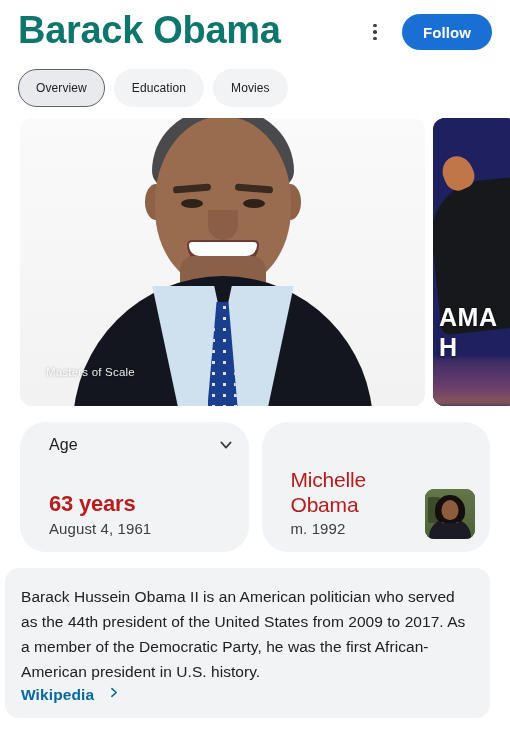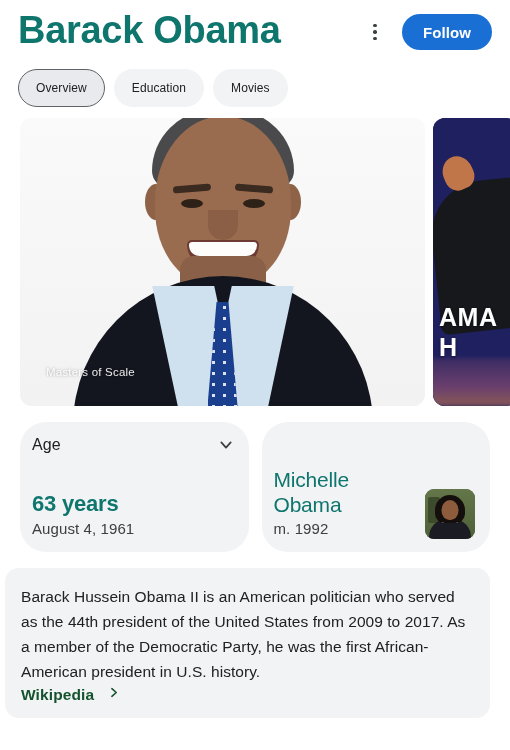--- a/index.html
+++ b/index.html
@@ -346,21 +346,21 @@
     display: flex;
     gap: 13px;
     padding: 16px 20px 0 20px;
   }
 
   .fact-card {
     background: #f1f3f4;
     border-radius: 26px;
     flex: 1 1 0;
     min-width: 0;
-    padding: 14px 15px 13px 12px;
+    padding: 14px 15px 13px 29px;
     position: relative;
     cursor: pointer;
     height: 130px;
     display: flex;
     flex-direction: column;
   }
 
   .fact-head {
     display: flex;
     align-items: center;
@@ -389,21 +389,21 @@
     justify-content: space-between;
     gap: 8px;
   }
 
   .fact-text { min-width: 0; }
 
   .fact-value {
     font-size: 22px;
     font-weight: 700;
     line-height: 26px;
-    color: #0f766e;
+    color: #b91c1c;
     letter-spacing: -0.2px;
   }
 
   .fact-value.two-line {
     font-size: 21px;
     line-height: 25px;
     font-weight: 400;
   }
 
   .fact-sub {
@@ -455,21 +455,21 @@
     line-height: 25px;
     color: #202124;
     letter-spacing: 0.05px;
   }
 
   .wiki-link {
     margin-top: 2px;
     display: inline-flex;
     align-items: flex-start;
     gap: 13px;
-    color: #14532d;
+    color: #0369a1;
     font-size: 15.5px;
     font-weight: 600;
     cursor: pointer;
     letter-spacing: 0.1px;
   }
   .wiki-chev { width: 13px; height: 13px; display:block; }
   .wiki-chev svg { display:block; width:100%; height:100%; }
 </style>
 </head>
 <body>

